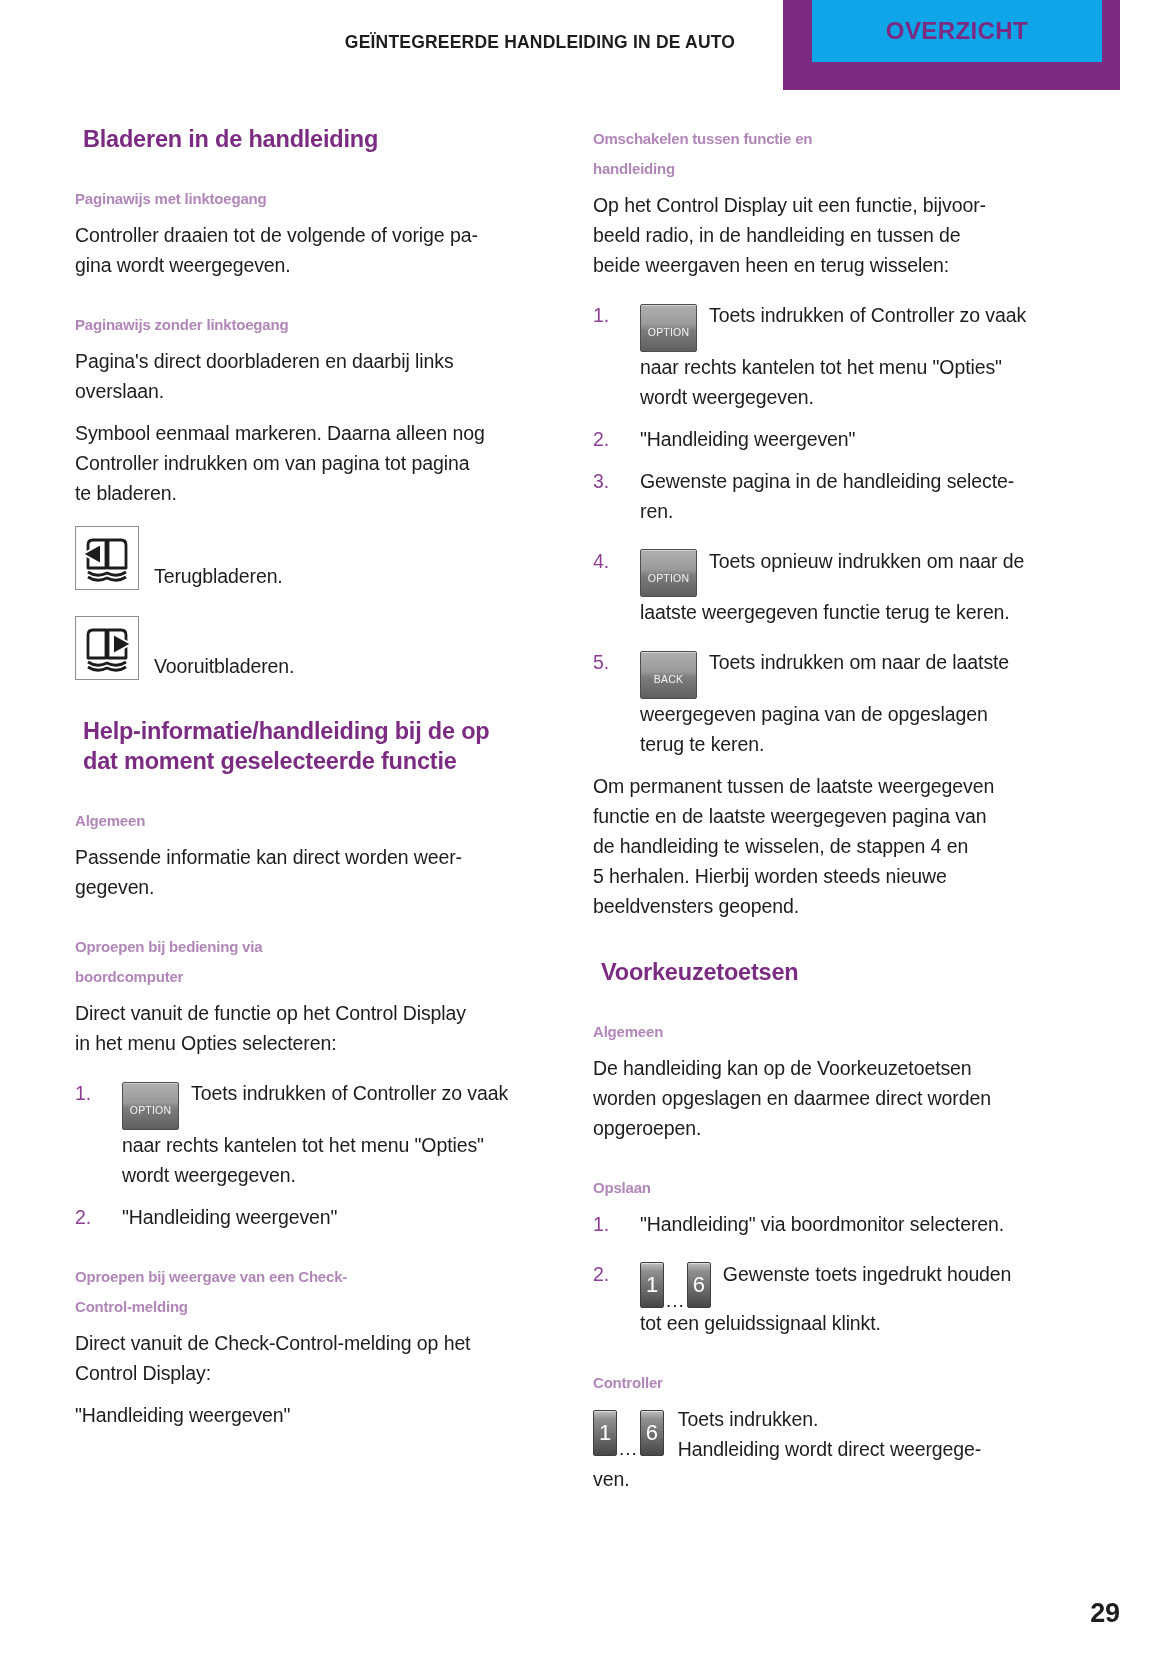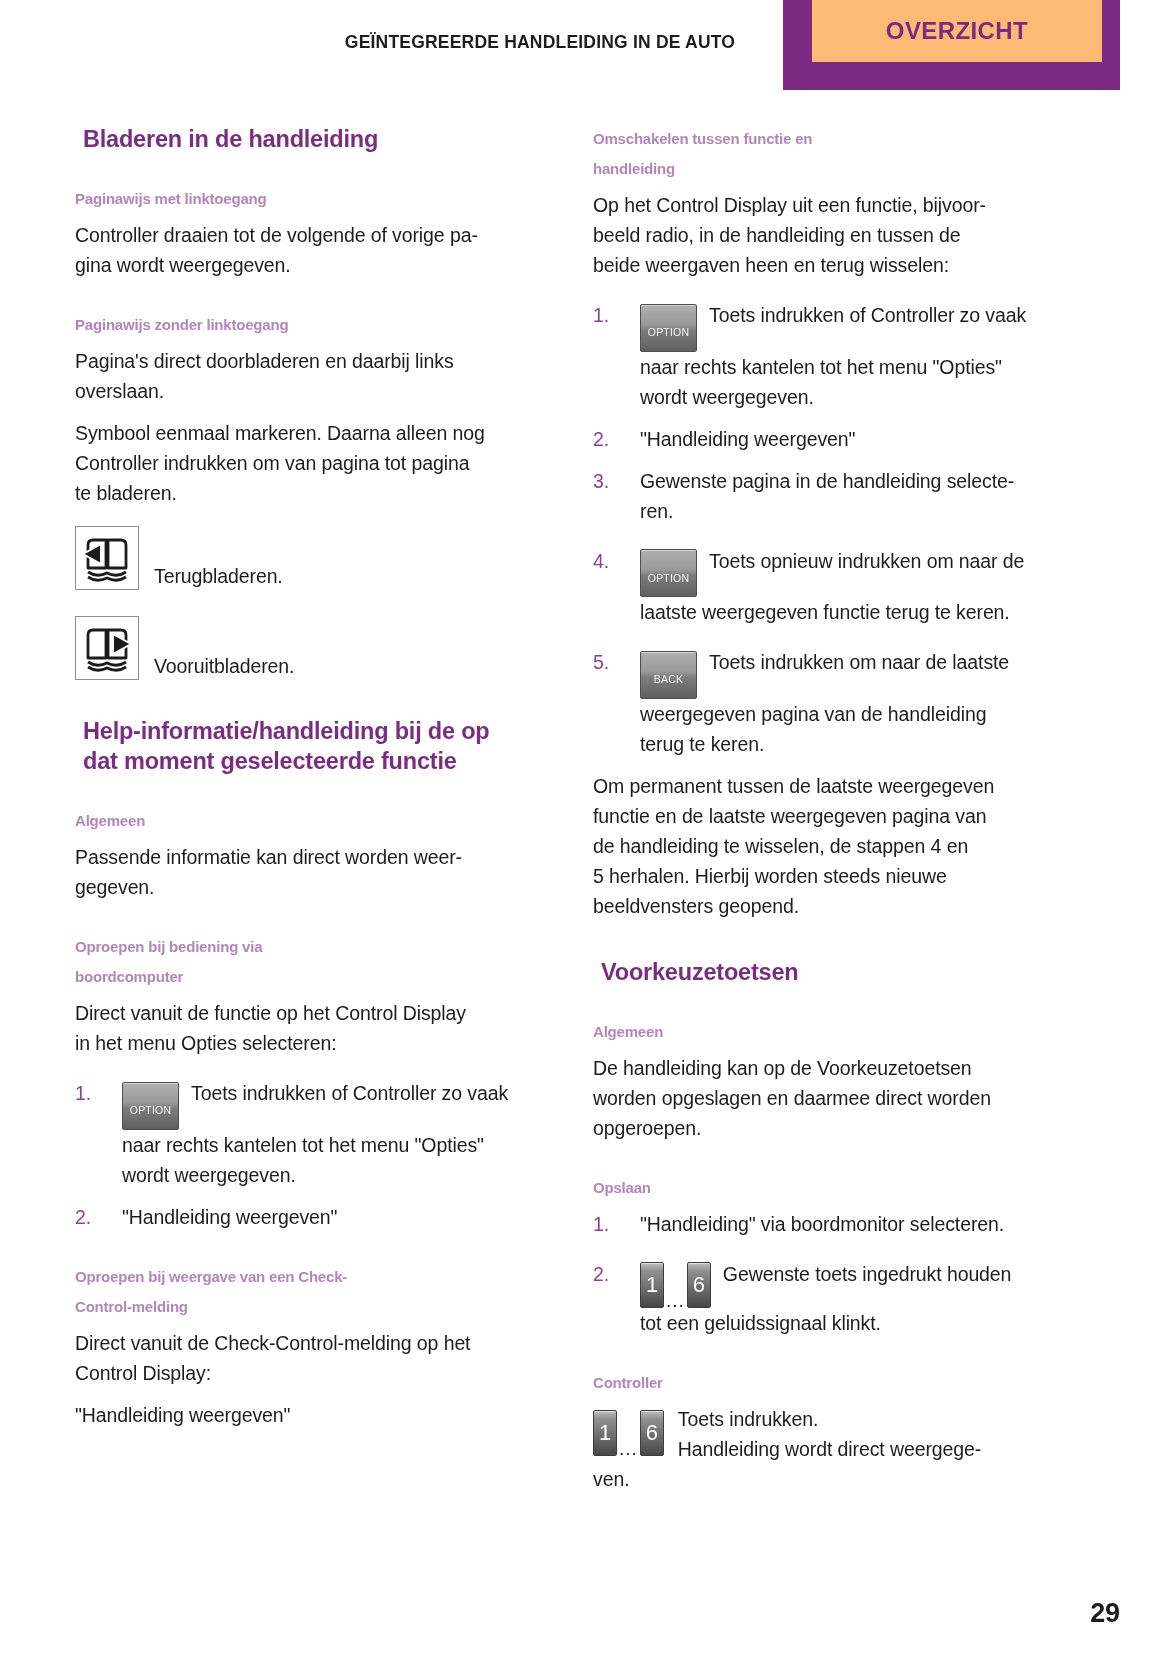--- a/index.html
+++ b/index.html
@@ -8,21 +8,21 @@
     font-family:"Liberation Sans",sans-serif;color:#1d1d1b;overflow:hidden;
     font-size:19.5px;line-height:30px;letter-spacing:-0.1px;
   }
   
   .header-title{
     position:absolute;top:30px;left:0;width:1080px;text-align:center;
     font-size:17.5px;font-weight:bold;letter-spacing:.2px;line-height:24px;
   }
   .tab{position:absolute;top:0;left:783px;width:337px;height:90px;background:#7b2c82;}
   .tab-inner{
-    position:absolute;top:0;left:29px;right:18px;height:62px;background:#fdba74;
+    position:absolute;top:0;left:29px;right:18px;height:62px;background:#0ea5e9;
     display:flex;align-items:center;justify-content:center;
     color:#7b2c82;font-weight:bold;font-size:24px;letter-spacing:.4px;
   }
   
   .content{position:absolute;top:124px;left:75px;display:grid;grid-template-columns:476px 476px;column-gap:42px;}
   .col{width:476px;}
   .col > :first-child{margin-top:0;}
   .h2{font-size:23.5px;font-weight:bold;color:#7b2c82;line-height:30px;margin:36px 8px 12px;white-space:pre;letter-spacing:-0.2px;}
   .h3{font-size:15px;font-weight:bold;color:#b186b8;line-height:30px;margin:30px 0 6px;white-space:pre;letter-spacing:-0.2px;}
   .p{margin:0 0 12px;white-space:pre;}
@@ -186,21 +186,21 @@
             </span><span class="t">Toets opnieuw indrukken om naar de
 laatste weergegeven functie terug te keren.</span>
         </span>
       </div>
       <div class="li raised">
         <span class="num">5.</span>
         <span class="body">
           <span class="btn-option">
               <span class="btn-label">BACK</span>
             </span><span class="t">Toets indrukken om naar de laatste
-weergegeven pagina van de handleiding
+weergegeven pagina van de opgeslagen
 terug te keren.</span>
         </span>
       </div>
 
       <div class="p">Om permanent tussen de laatste weergegeven
 functie en de laatste weergegeven pagina van
 de handleiding te wisselen, de stappen 4 en
 5 herhalen. Hierbij worden steeds nieuwe
 beeldvensters geopend.</div>
 

